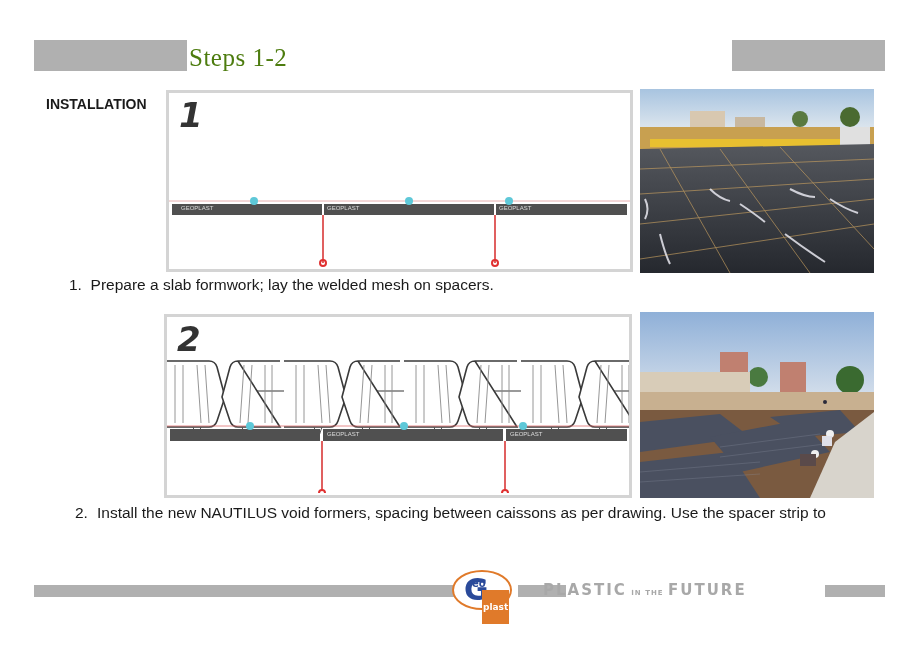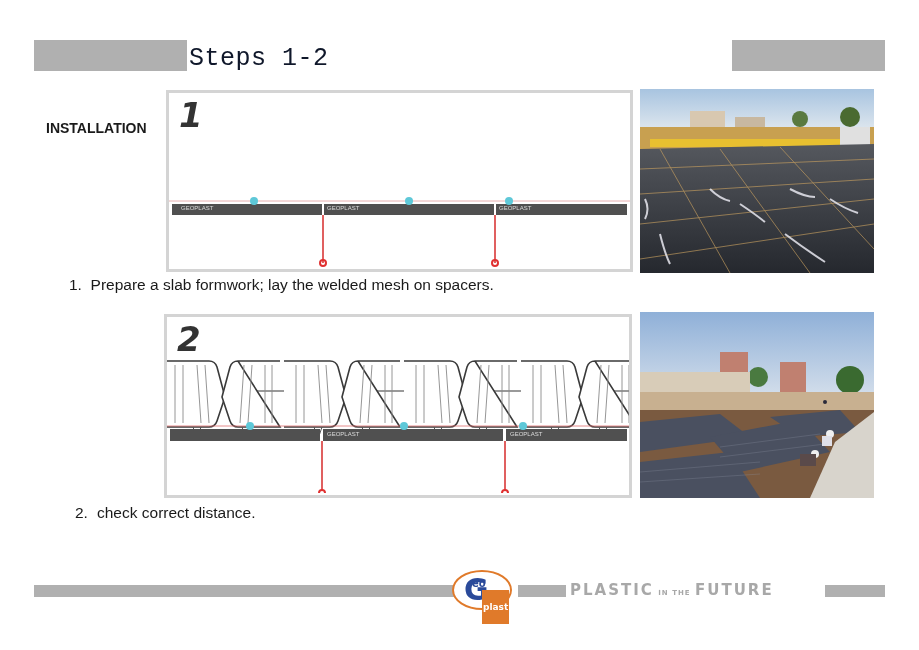--- a/index.html
+++ b/index.html
@@ -1,34 +1,34 @@
 <!DOCTYPE html>
 <html><head>
 <meta charset="utf-8">
 <style>
   html, body { margin:0; padding:0; background:#ffffff; }
   body { width:919px; height:650px; position:relative; overflow:hidden; font-family:"Liberation Sans", sans-serif; }
   .abs { position:absolute; }
   .gray-bar { background:#b0b0b0; }
-  .title { color:#0f172a; font-family:Liberation Mono, monospace; font-size:25px; letter-spacing:0.5px; font-weight:normal; }
+  .title { color:#4d7c0f; font-family:Liberation Serif, serif; font-size:25px; letter-spacing:0.5px; font-weight:normal; }
   .section-label { font-weight:bold; font-size:14px; color:#1a1a1a; font-family:"Liberation Sans", sans-serif; }
   .frame { border:3px solid #d4d4d4; background:#fff; box-sizing:border-box; overflow:hidden; }
   .step-num { font-family:"DejaVu Sans", sans-serif; font-style:italic; font-weight:bold; font-size:34px; color:#333; }
   .caption { font-family:"Liberation Sans", sans-serif; font-size:15.5px; color:#1a1a1a; line-height:21px;margin-left:9px; }
   .photo { overflow:hidden; }
   .tagline { font-family:"DejaVu Sans", sans-serif; color:#a8a8a8; font-weight:bold; letter-spacing:2px; }
 </style>
 </head>
 <body>
 
 <div class="abs gray-bar" style="left:34px;top:40px;width:153px;height:31px;"></div>
 <div class="abs title" style="left:189px;top:44px;">Steps 1-2</div>
 <div class="abs gray-bar" style="left:732px;top:40px;width:153px;height:31px;"></div>
 
-<div class="abs section-label" style="left:46px;top:96px;margin-top:24px;">INSTALLATION</div>
+<div class="abs section-label" style="left:46px;top:96px;">INSTALLATION</div>
 
 <div class="abs frame" style="left:166px;top:90px;width:467px;height:182px;">
   <div class="abs step-num" style="left:10px;top:2px;">1</div>
   <svg class="abs" style="left:0;top:0;" width="461" height="176" viewBox="0 0 461 176">
 
     <line x1="0" y1="108" x2="461" y2="108" stroke="#e8b0b0" stroke-width="1"></line>
 
     <rect x="3" y="111" width="150" height="11" fill="#505050"></rect>
     <rect x="155" y="111" width="170" height="11" fill="#505050"></rect>
     <rect x="327" y="111" width="131" height="11" fill="#505050"></rect>
@@ -175,31 +175,31 @@
     <circle cx="175" cy="142" r="4" fill="#f0f0f0"></circle>
     <rect x="160" y="142" width="16" height="12" fill="#5a4a4a"></rect>
     <circle cx="185" cy="90" r="2" fill="#2a2a3a"></circle>
   </svg>
 </div>
 
 <div class="abs caption" style="left:66px;top:502px;width:800px;">
   <div style="display:flex;">
     <span style="width:22px;">2.</span>
     <div>
-      <div>check correct distance.</div>
+      <div>Install the new NAUTILUS void formers, spacing between caissons as per drawing. Use the spacer strip to</div>
     </div>
   </div>
 </div>
 
 <div class="abs gray-bar" style="left:34px;top:585px;width:424px;height:12px;"></div>
 <div class="abs" style="left:452px;top:570px;width:64px;height:42px;">
   <div class="abs" style="left:0;top:0;width:60px;height:40px;border-radius:50%;border:2px solid #e07a2a;background:#fff;box-sizing:border-box;"></div>
   <span class="abs" style="left:12px;top:2px;font-family:'DejaVu Sans',sans-serif;font-weight:bold;font-size:30px;color:#2a4a9a;">G</span>
   <span class="abs" style="left:20px;top:8px;font-family:'DejaVu Sans',sans-serif;font-weight:bold;font-size:10px;color:#2a4a9a;">eo</span>
   <span class="abs" style="left:30px;top:20px;font-family:'DejaVu Sans',sans-serif;font-weight:bold;font-size:9px;color:#fff;background:#e07a2a;padding:12px 1px;">plast</span>
 </div>
 <div class="abs gray-bar" style="left:518px;top:585px;width:48px;height:12px;"></div>
-<div class="abs" style="left:570px;top:581px;white-space:nowrap;">
+<div class="abs" style="left:543px;top:581px;white-space:nowrap;">
   <span class="tagline" style="font-size:15px;">PLASTIC</span>
   <span class="tagline" style="font-size:7px;letter-spacing:1px;">IN THE</span>
   <span class="tagline" style="font-size:15px;">FUTURE</span>
 </div>
 <div class="abs gray-bar" style="left:825px;top:585px;width:60px;height:12px;"></div>
 
 </body></html>

